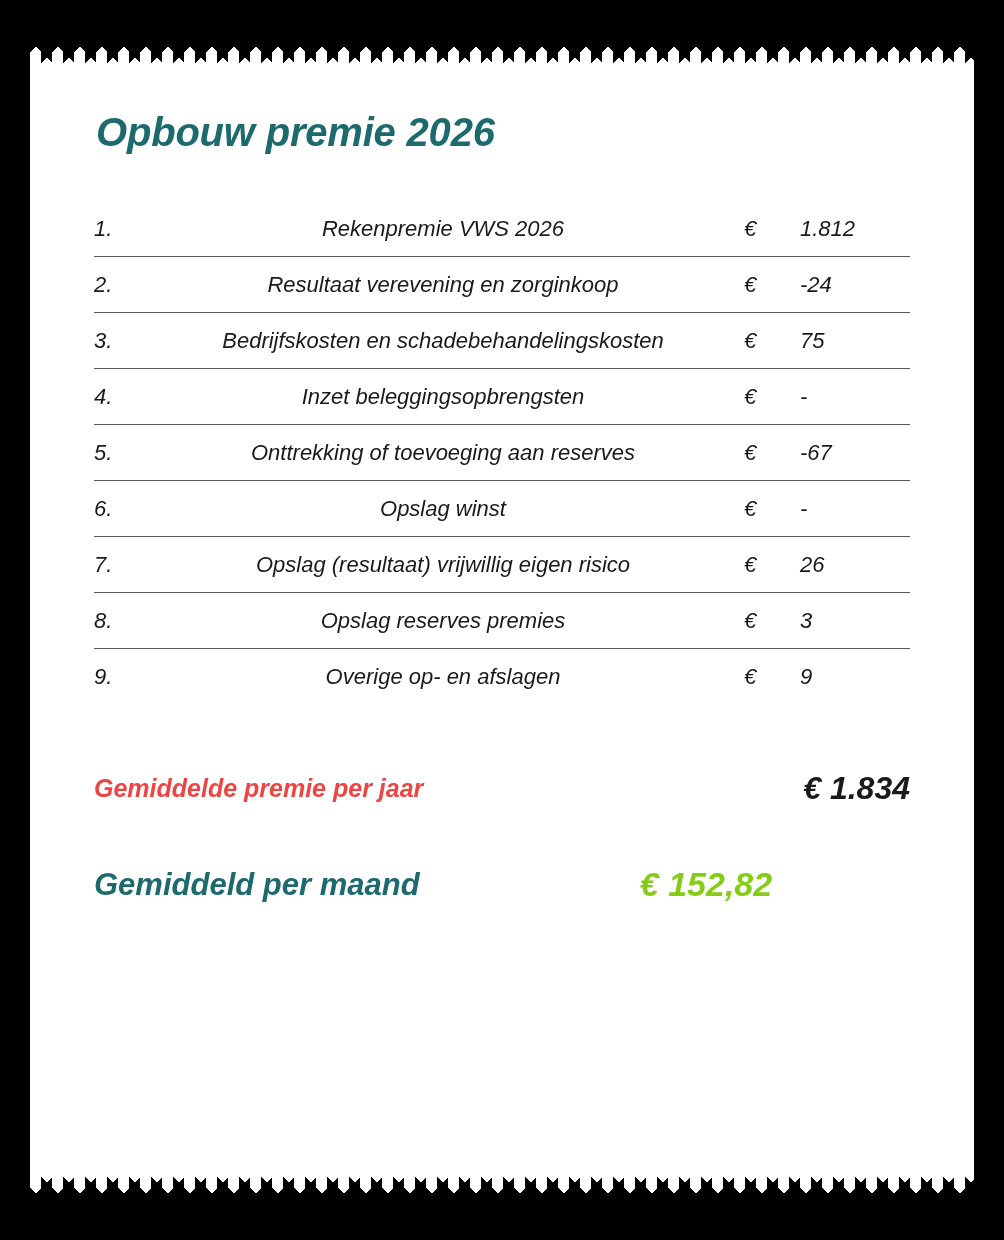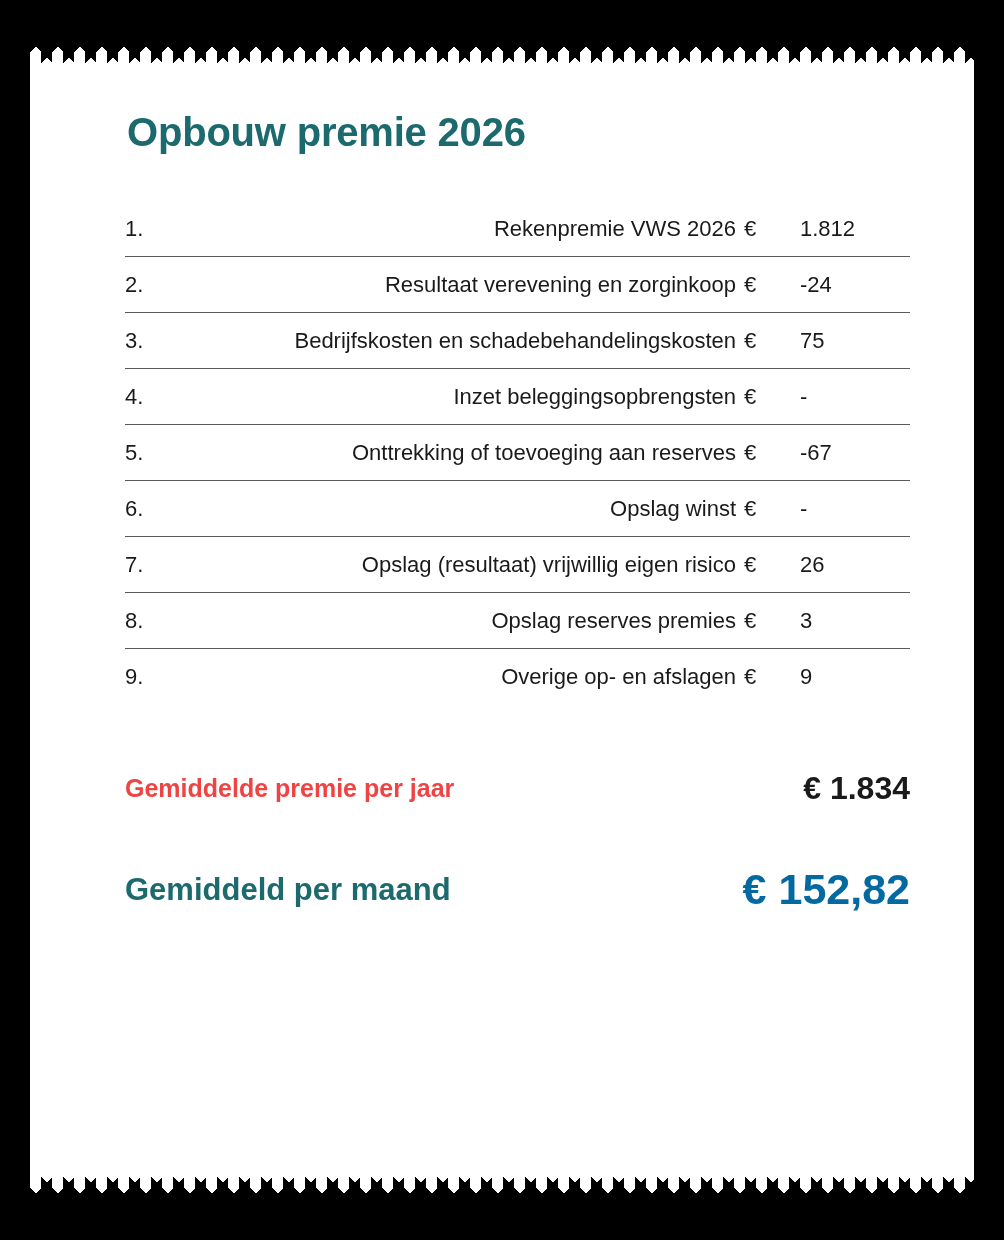--- a/index.html
+++ b/index.html
@@ -57,22 +57,23 @@
       linear-gradient(45deg, #000 50%, transparent 0) 11px 0/22px 24px repeat-x;
   }
 
   .content {
     position: absolute;
     left: 0;
     top: 0;
     width: 100%;
     height: 100%;
     box-sizing: border-box;
-    padding: 70px 64px 0 95px;
+    padding: 70px 64px 0 64px;
     z-index: 2;
+    font-style: italic;
   }
 
   .title {
     font-size: 40px;
     font-weight: bold;
     color: #1d6a6e;
     letter-spacing: -0.2px;
     margin: 0 0 46px 2px;
   }
 
@@ -89,21 +90,21 @@
     vertical-align: middle;
   }
   table.rows tr.item-row.last td {
     border-bottom: none;
   }
   td.num {
     width: 56px;
     text-align: left;
   }
   td.label {
-    text-align: right;
+    text-align: center;
   }
   td.cur {
     width: 56px;
     text-align: left;
     padding-left: 8px !important;
   }
   td.val {
     width: 110px;
     text-align: left;
   }
@@ -134,24 +135,24 @@
   }
   .gap-row td { height: 58px; }
 
   .total-month .t-label {
     font-size: 31px;
     font-weight: bold;
     color: #1d6a6e;
     margin-left: 16px;
   }
   .total-month .t-value {
-    font-size: 43px;
-    font-weight: bold;
-    color: #0369a1;
-    text-align: right;
+    font-size: 34px;
+    font-weight: bold;
+    color: #84cc16;
+    text-align: center;
   }
 </style>
 </head>
 <body>
 
 <div class="receipt-wrap">
   <div class="receipt"></div>
   <div class="zig-top"></div>
   <div class="zig-bottom"></div>
 

